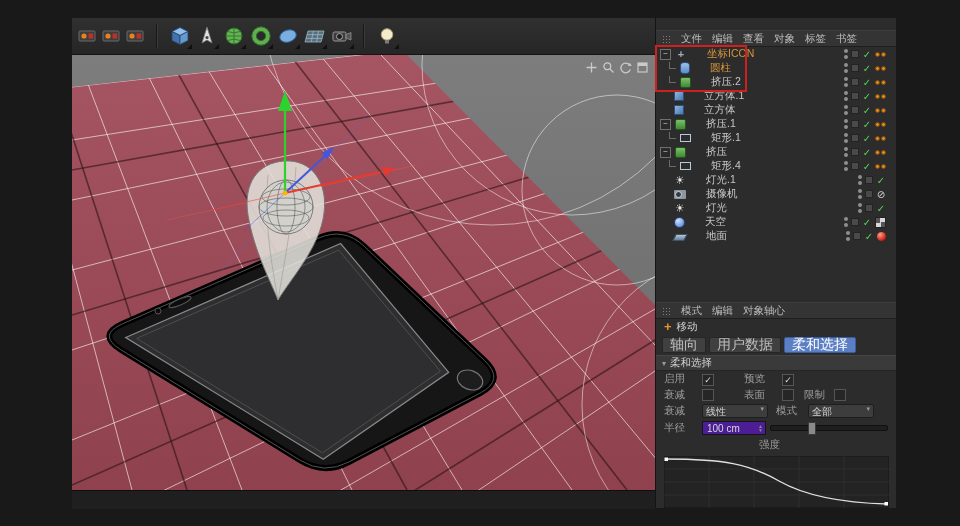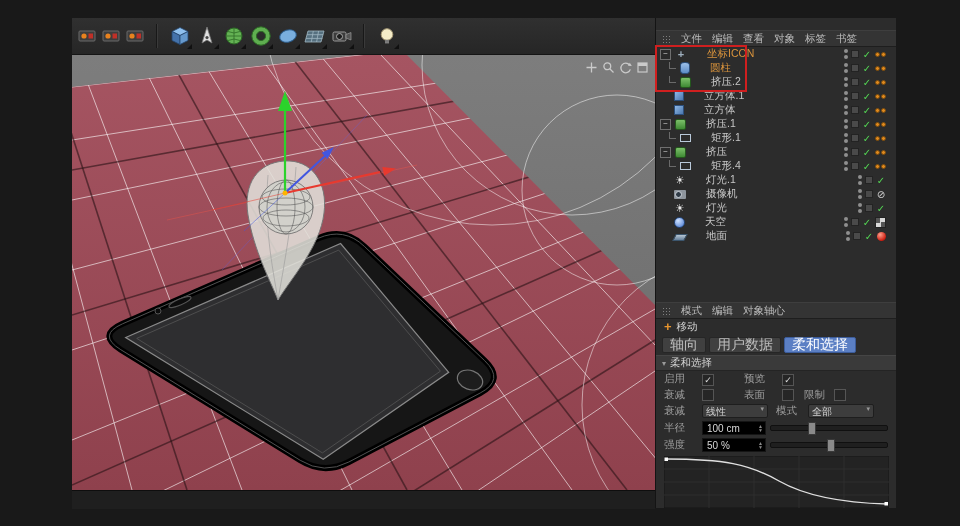--- a/index.html
+++ b/index.html
@@ -75,21 +75,21 @@
   .sect .arr{font-size:8px;color:#9a9a9a;}
   .prow{position:absolute;left:8px;right:8px;height:14px;display:flex;align-items:center;font-size:10.5px;color:#9e9e9e;gap:4px;}
   .plabel{width:34px;flex:none;}
   .cb{width:10px;height:10px;background:#262626;border:1px solid #555;color:#ddd;font-size:9px;
       line-height:10px;text-align:center;flex:none;}
   .cb.empty{color:transparent;}
   .gap22{width:22px;flex:none;}
   .dd{width:58px;height:12px;background:#3d3d3d;border:1px solid #1e1e1e;border-radius:2px;color:#cfcfcf;
       font-size:10px;display:flex;padding:0 3px;flex:none;}
   .dd .arr{margin-left:auto;font-size:7px;color:#999;}
-  .nf{width:56px;height:12px;background:#000000;border:1px solid #151515;color:#d8d8d8;font-size:10px;
+  .nf{width:56px;height:12px;background:#4c1d95;border:1px solid #151515;color:#d8d8d8;font-size:10px;
       display:flex;align-items:center;padding:0 2px 0 4px;flex:none;}
   .spins{margin-left:auto;display:flex;flex-direction:column;font-size:5px;line-height:4px;color:#8a8a8a;}
   .slider{flex:1;height:4px;background:#1f1f1f;border:1px solid #101010;position:relative;border-radius:2px;}
   .knob{position:absolute;top:-4px;width:6px;height:11px;background:#8a8a8a;border:1px solid #3a3a3a;}
 
   .annotation{position:absolute;left:655px;top:45px;width:92px;height:47px;border:2px solid #d01f1f;z-index:9;box-sizing:border-box;}
 </style>
 </head>
 <body>
 
@@ -594,21 +594,21 @@
           <span class="spins">
             <span>▲</span>
             <span>▼</span>
           </span>
         </span>
       <span class="slider">
           <span class="knob" style="left:32%;"></span>
         </span>
     </div>
 
-    <div class="prow" style="top:420px;">
+    <div class="prow" style="top:420px;flex-direction:column;">
       <span class="plabel">强度</span>
       <span class="nf">
           <span>50 %</span>
           <span class="spins">
             <span>▲</span>
             <span>▼</span>
           </span>
         </span>
       <span class="slider">
           <span class="knob" style="left:48%;"></span>

